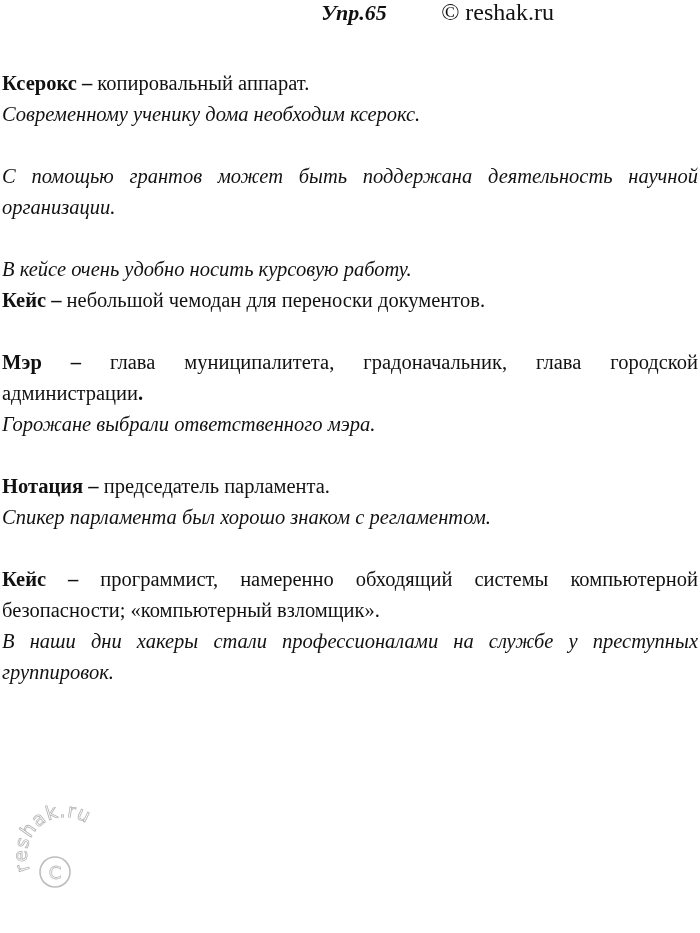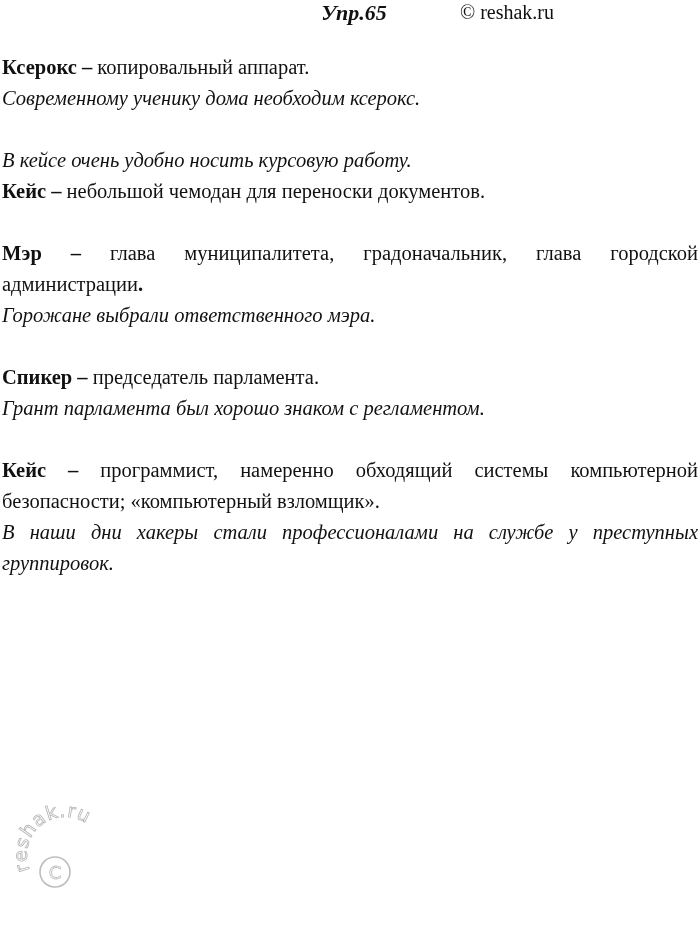--- a/index.html
+++ b/index.html
@@ -32,32 +32,32 @@
       font-style: italic;
       font-size: 22px;
       line-height: 26px;
       padding-left: 8px;
       box-sizing: border-box;
     }
     .copyright {
       position: absolute;
       right: 2px;
       top: 0px;
-      font-size: 20px;
+      font-size: 24px;
       line-height: 24px;
       margin-left: 43px;
     }
     .content {
       position: absolute;
       left: 2px;
       top: 52px;
       width: 696px;
     }
     .entry {
-      margin: 0 0 31px 0;
+      margin: 16px 0 31px 0;
     }
     .line {
       font-size: 20.5px;
       line-height: 31px;
       text-align: justify;
       text-align-last: left;
       margin: 0;
     }
     .term {
       font-weight: bold;
@@ -84,39 +84,40 @@
 </div>
 
 <div class="content">
 
   <div class="entry">
     <p class="line"><span class="term"><span>Ксерокс</span><span> – </span></span><span>копировальный аппарат.</span></p>
     <p class="line example">Современному ученику дома необходим ксерокс.</p>
   </div>
 
   <div class="entry">
+    <p class="line example">С помощью грантов может быть поддержана деятельность научной организации.</p>
   </div>
 
   <div class="entry">
     <p class="line example">В кейсе очень удобно носить курсовую работу.</p>
     <p class="line"><span class="term"><span>Кейс</span><span> – </span></span><span>небольшой чемодан для переноски документов.</span></p>
   </div>
 
   <div class="entry">
     <p class="line"><span class="term"><span>Мэр</span><span> – </span></span><span>глава муниципалитета, градоначальник, глава городской администрации</span><span class="term">.</span></p>
     <p class="line example">Горожане выбрали ответственного мэра.</p>
   </div>
 
 
   <div class="entry">
   </div>
 
   <div class="entry">
-    <p class="line"><span class="term"><span>Спикер</span><span> – </span></span><span>председатель парламента.</span></p>
-    <p class="line example">Грант парламента был хорошо знаком с регламентом.</p>
+    <p class="line"><span class="term"><span>Нотация</span><span> – </span></span><span>председатель парламента.</span></p>
+    <p class="line example">Спикер парламента был хорошо знаком с регламентом.</p>
   </div>
 
   <div class="entry">
     <p class="line"><span class="term"><span>Кейс</span><span> – </span></span><span>программист, намеренно обходящий системы компьютерной безопасности; «компьютерный взломщик».</span></p>
     <p class="line example">В наши дни хакеры стали профессионалами на службе у преступных группировок.</p>
   </div>
 
 </div>
 
 <svg class="watermark" viewBox="0 0 110 110" xmlns="http://www.w3.org/2000/svg">

